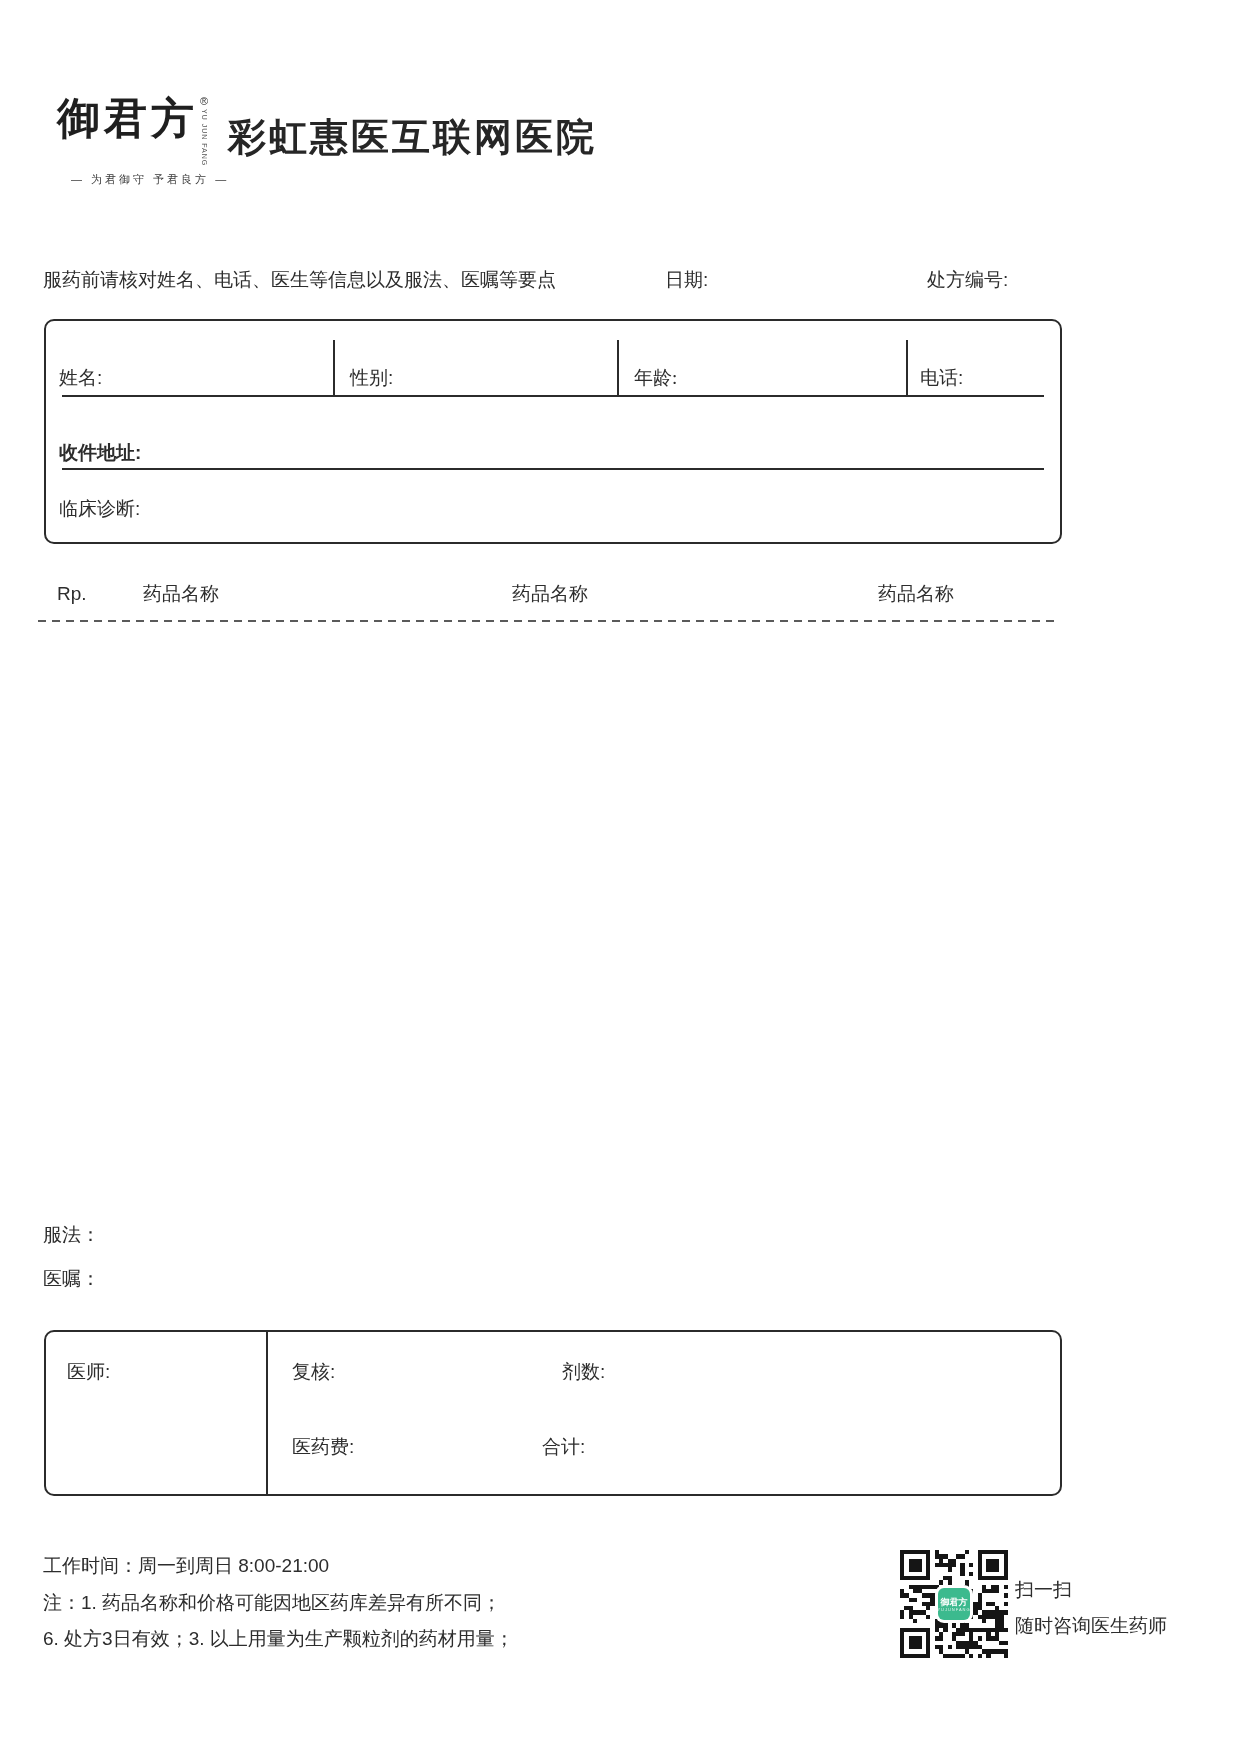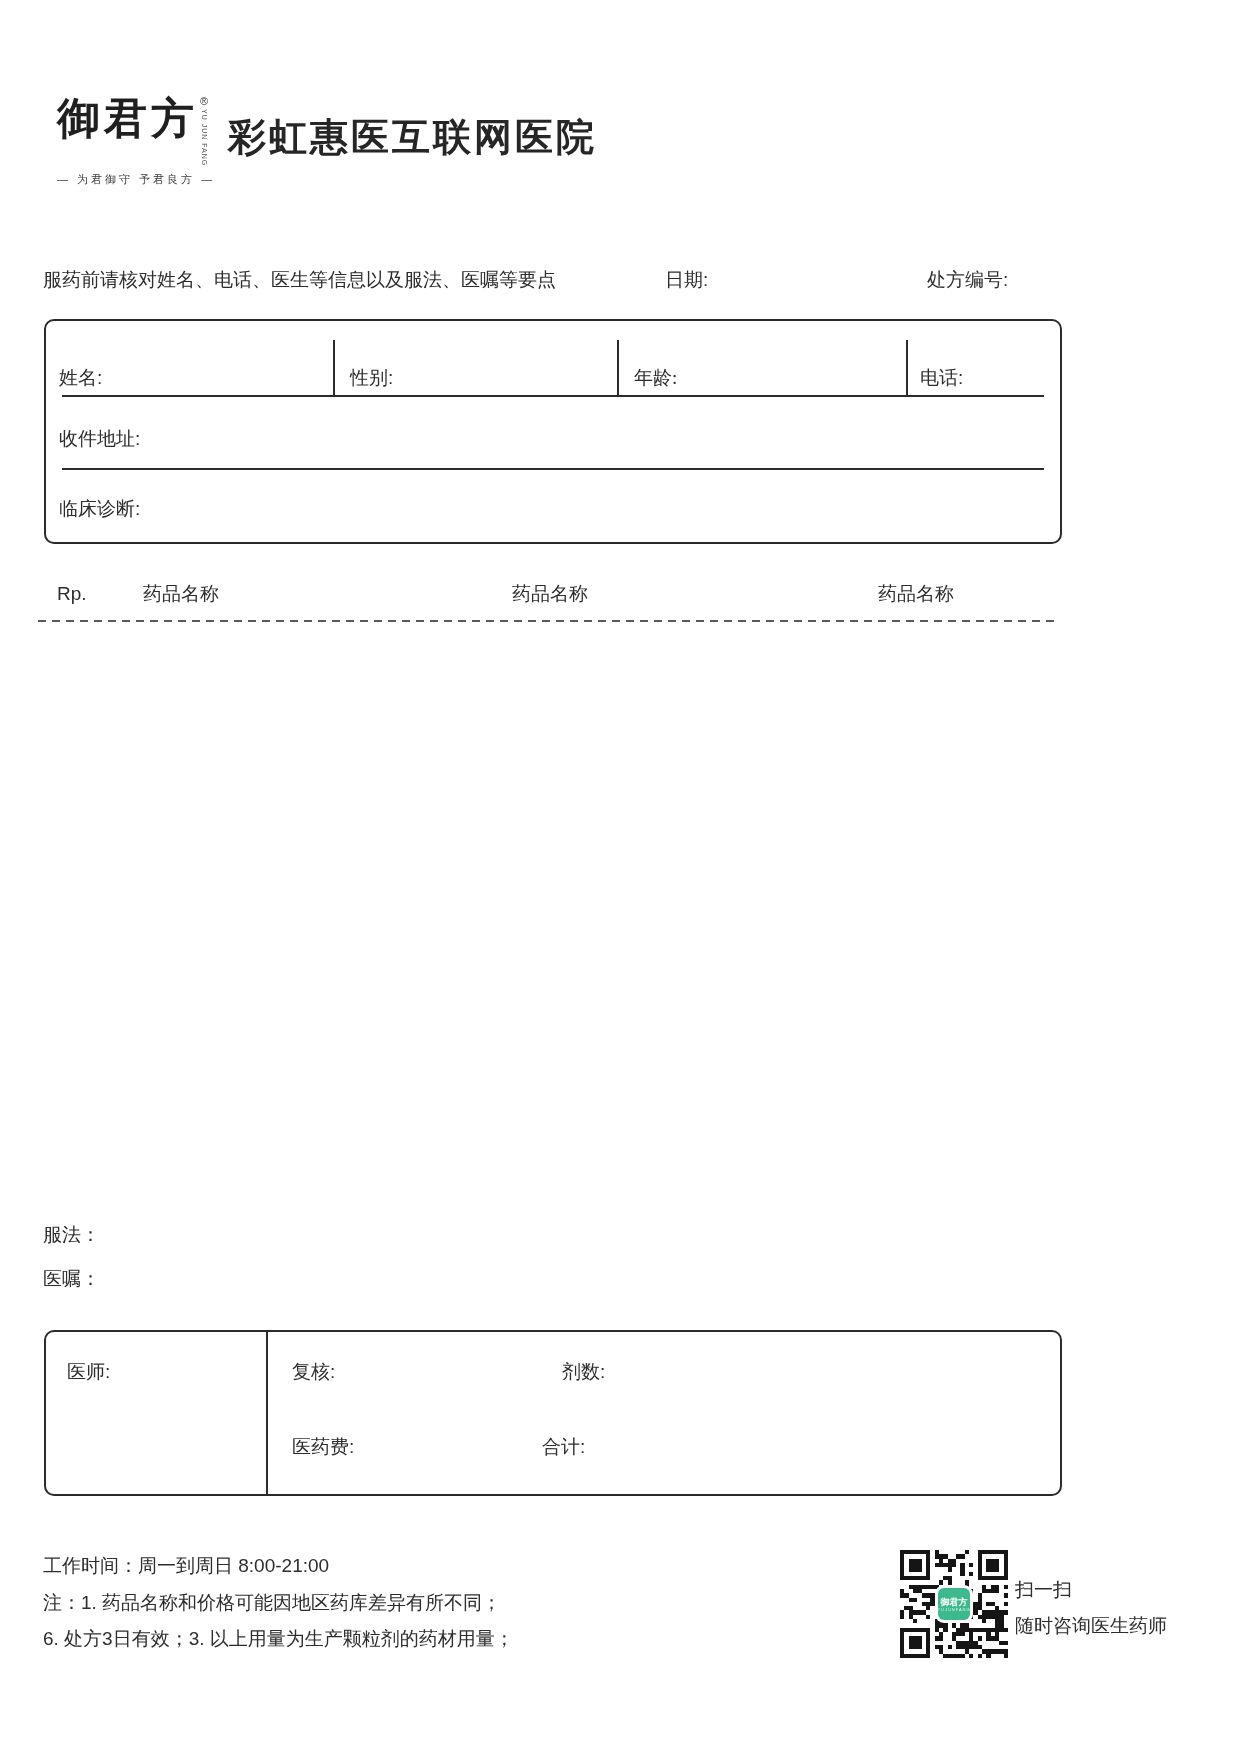--- a/index.html
+++ b/index.html
@@ -40,21 +40,21 @@
 
 <div class="sheet">
 
   <div class="abs" style="left:57px;top:96px;">
     <div>
       <span class="logo-wordmark">御君方</span><span class="logo-side">
           <span class="logo-reg">®</span>
           <span class="logo-latin">YU JUN FANG</span>
         </span>
     </div>
-    <div class="logo-tagline" style="margin-top:6px;">— 为君御守 予君良方 —</div>
+    <div class="logo-tagline" style="margin-top:6px;margin-left:14px;">— 为君御守 予君良方 —</div>
   </div>
 
   <div class="abs lbl" style="left:43px;top:268px;">服药前请核对姓名、电话、医生等信息以及服法、医嘱等要点</div>
 
   <div class="abs hospital-title" style="left:228px;top:115px;">彩虹惠医互联网医院</div>
   <div class="abs lbl" style="left:665px;top:268px;">日期:</div>
   <div class="abs lbl" style="left:927px;top:268px;">处方编号:</div>
 
   <div class="abs box" style="left:44px;top:319px;width:1014px;height:221px;">
 
@@ -63,21 +63,21 @@
     <div class="abs lbl" style="left:588px;top:45px;font-family:Liberation Serif, serif;">年龄:</div>
     <div class="abs lbl" style="left:874px;top:45px;">电话:</div>
 
     <div class="vdiv" style="left:287px;top:19px;height:57px;"></div>
     <div class="vdiv" style="left:571px;top:19px;height:57px;"></div>
     <div class="vdiv" style="left:860px;top:19px;height:57px;"></div>
 
     <div class="hline" style="top:74px;"></div>
     <div class="hline" style="top:147px;"></div>
 
-    <div class="abs lbl" style="left:13px;top:106px;">收件地址:</div>
+    <div class="abs lbl" style="left:13px;top:120px;font-weight:bold;">收件地址:</div>
     <div class="abs lbl" style="left:13px;top:176px;">临床诊断:</div>
   </div>
 
   <div class="abs lbl" style="left:57px;top:582px;">Rp.</div>
   <div class="abs lbl" style="left:143px;top:582px;">药品名称</div>
   <div class="abs lbl" style="left:512px;top:582px;">药品名称</div>
   <div class="abs lbl" style="left:878px;top:582px;">药品名称</div>
 
   <div class="dashed" style="left:38px;top:620px;width:1020px;"></div>
 

